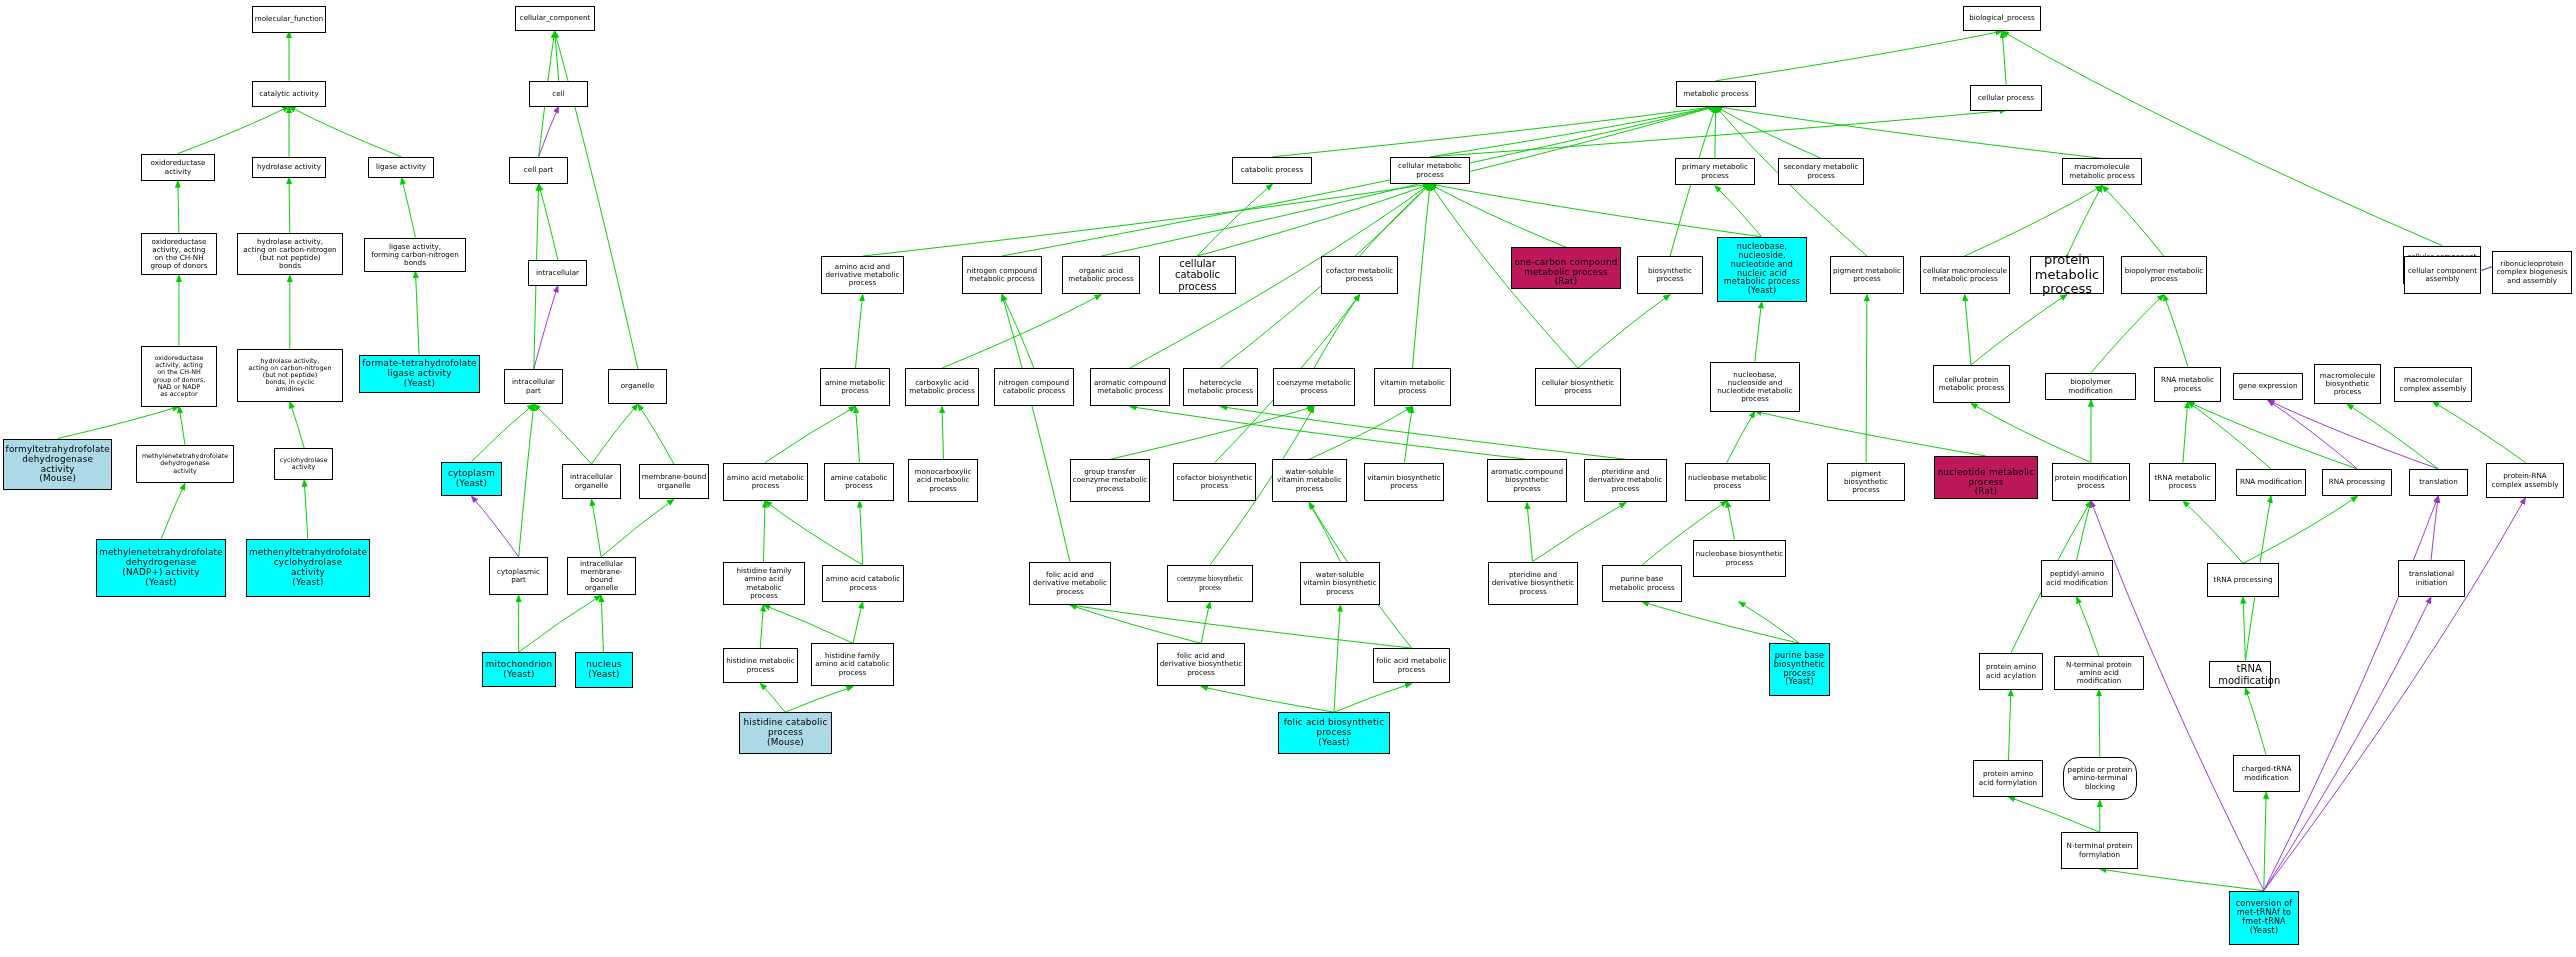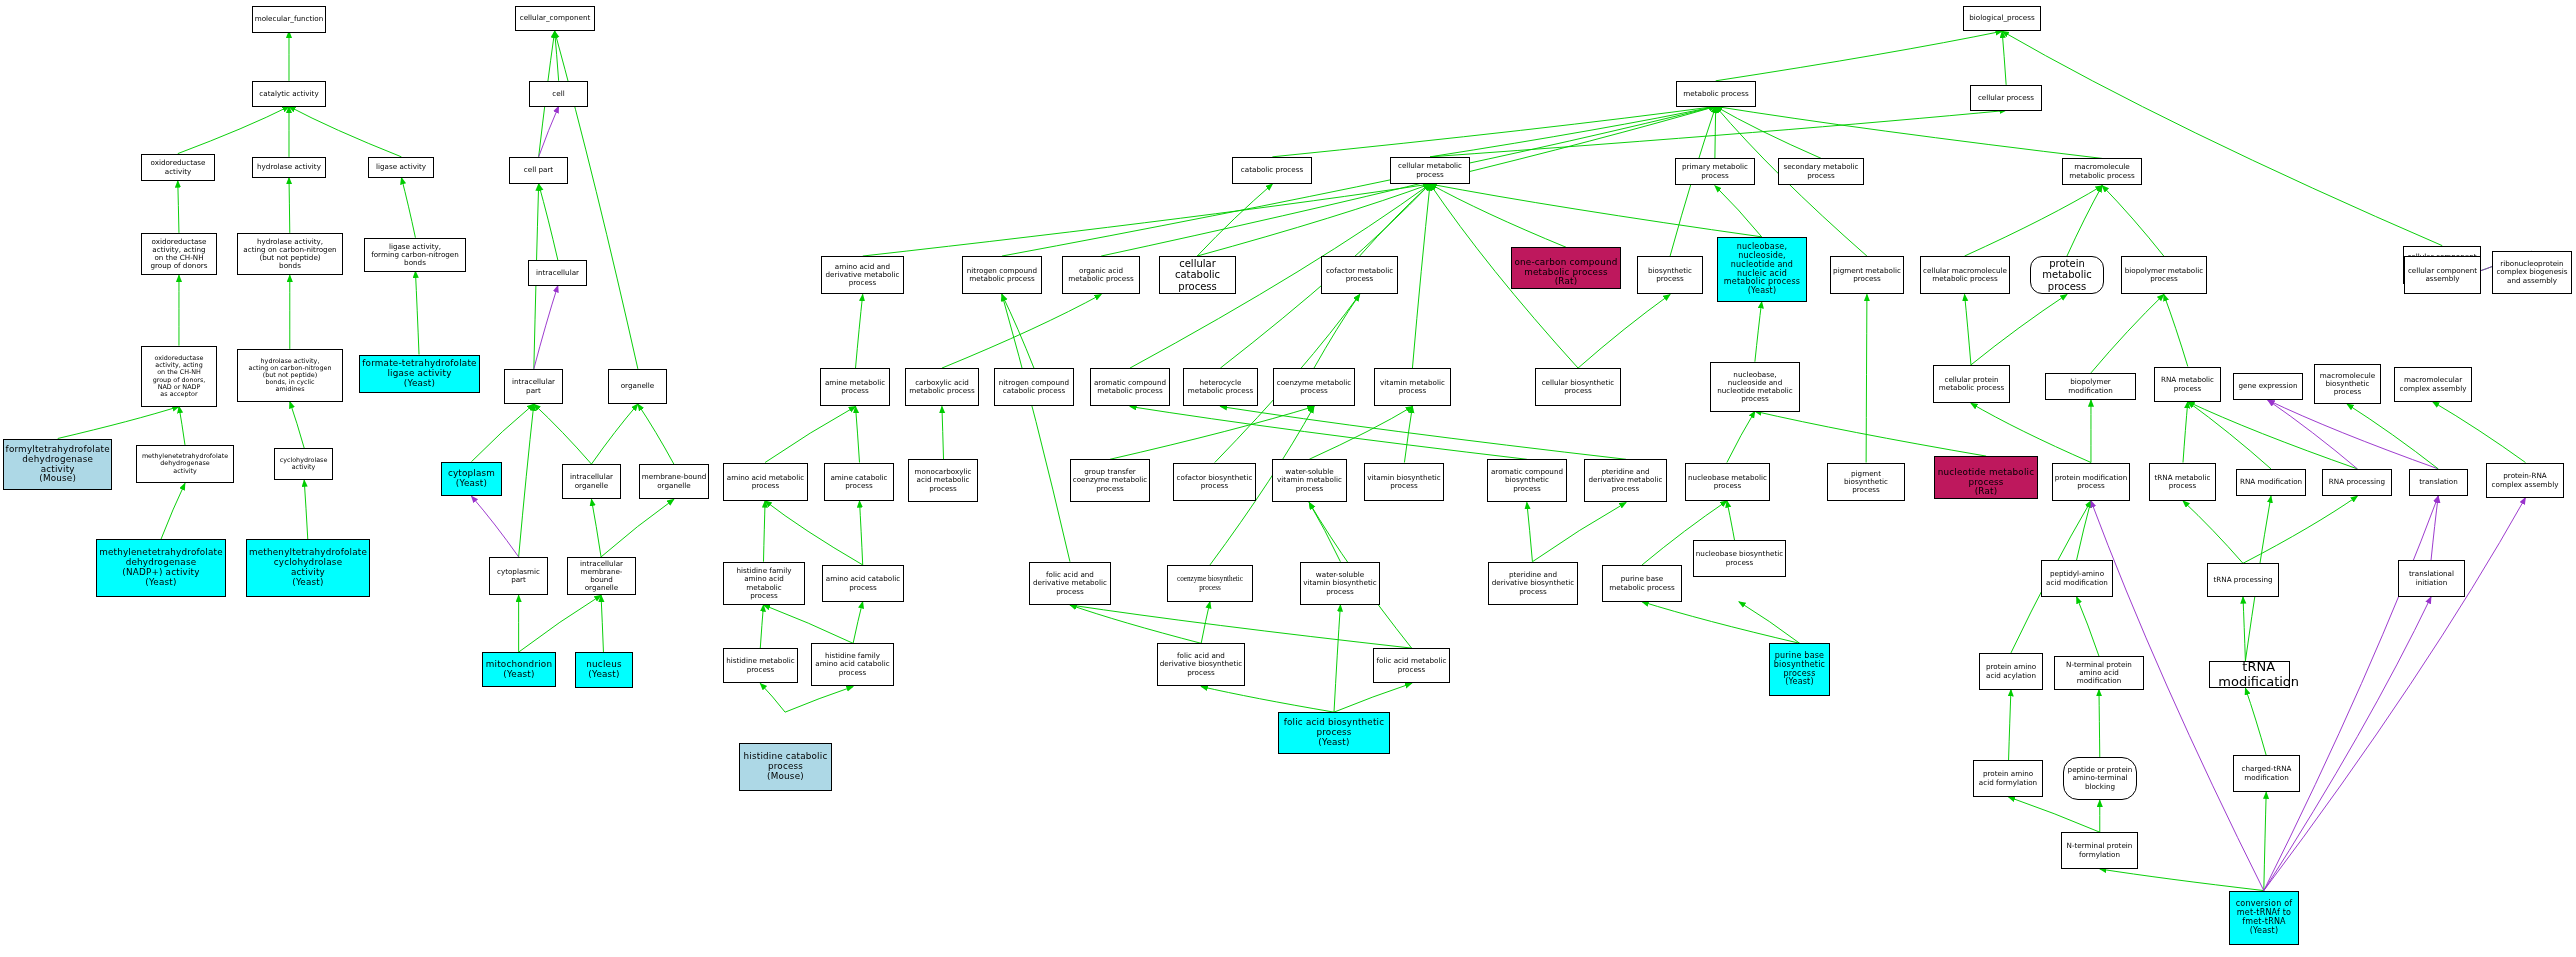--- a/index.html
+++ b/index.html
@@ -272,21 +272,21 @@
       <div class="node cyan" style="left: 1717px; top: 237px; width: 90px; height: 65px; font-size: 8px;"><span class="lbl">nucleobase,
 nucleoside,
 nucleotide and
 nucleic acid
 metabolic process
 (Yeast)</span></div>
       <div class="node" style="left: 1830px; top: 256px; width: 74px; height: 38px; font-size: 7.2px;"><span class="lbl">pigment metabolic
 process</span></div>
       <div class="node" style="left: 1920px; top: 256px; width: 90px; height: 38px; font-size: 7.2px;"><span class="lbl">cellular macromolecule
 metabolic process</span></div>
-      <div class="node" style="left: 2030px; top: 256px; width: 74px; height: 38px; font-size: 10px; border-radius: 12px;"><span class="lbl">protein metabolic
+      <div class="node" style="left: 2030px; top: 256px; width: 74px; height: 38px; font-size: 13px;"><span class="lbl">protein metabolic
 process</span></div>
       <div class="node" style="left: 2121px; top: 256px; width: 86px; height: 38px; font-size: 7.2px;"><span class="lbl">biopolymer metabolic
 process</span></div>
       <div class="node" style="left: 2404px; top: 256px; width: 77px; height: 38px; font-size: 7.2px;"><span class="lbl">cellular component
 assembly</span></div>
       <div class="node" style="left: 2492px; top: 251px; width: 80px; height: 43px; font-size: 7.2px;"><span class="lbl">ribonucleoprotein
 complex biogenesis
 and assembly</span></div>
       <div class="node" style="left: 820px; top: 368px; width: 70px; height: 38px; font-size: 7.2px;"><span class="lbl">amine metabolic
 process</span></div>
@@ -394,22 +394,22 @@
       <div class="node" style="left: 1373px; top: 648px; width: 77px; height: 35px; font-size: 7.2px;"><span class="lbl">folic acid metabolic
 process</span></div>
       <div class="node cyan" style="left: 1769px; top: 643px; width: 61px; height: 53px; font-size: 8px;"><span class="lbl">purine base
 biosynthetic
 process
 (Yeast)</span></div>
       <div class="node" style="left: 1979px; top: 653px; width: 64px; height: 37px; font-size: 7.2px;"><span class="lbl">protein amino
 acid acylation</span></div>
       <div class="node" style="left: 2054px; top: 656px; width: 90px; height: 34px; font-size: 7.2px;"><span class="lbl">N-terminal protein
 amino acid modification</span></div>
-      <div class="node" style="left: 2209px; top: 661px; width: 81px; height: 27px; font-size: 13px; padding-left: 20px;"><span class="lbl">tRNA modification</span></div>
-      <div class="node blue" style="left: 739px; top: 712px; width: 93px; height: 48px; font-size: 8.8px; margin-top: 31px;"><span class="lbl">histidine catabolic
+      <div class="node" style="left: 2209px; top: 661px; width: 62px; height: 27px; font-size: 10px; padding-left: 20px;"><span class="lbl">tRNA modification</span></div>
+      <div class="node blue" style="left: 739px; top: 712px; width: 93px; height: 42px; font-size: 8.8px;"><span class="lbl">histidine catabolic
 process
 (Mouse)</span></div>
       <div class="node cyan" style="left: 1278px; top: 712px; width: 112px; height: 42px; font-size: 8.8px;"><span class="lbl">folic acid biosynthetic
 process
 (Yeast)</span></div>
       <div class="node" style="left: 1973px; top: 760px; width: 70px; height: 37px; font-size: 7.2px;"><span class="lbl">protein amino
 acid formylation</span></div>
       <div class="node" style="left: 2063px; top: 757px; width: 74px; height: 43px; font-size: 7.2px; border-radius: 15px;"><span class="lbl">peptide or protein
 amino-terminal
 blocking</span></div>

